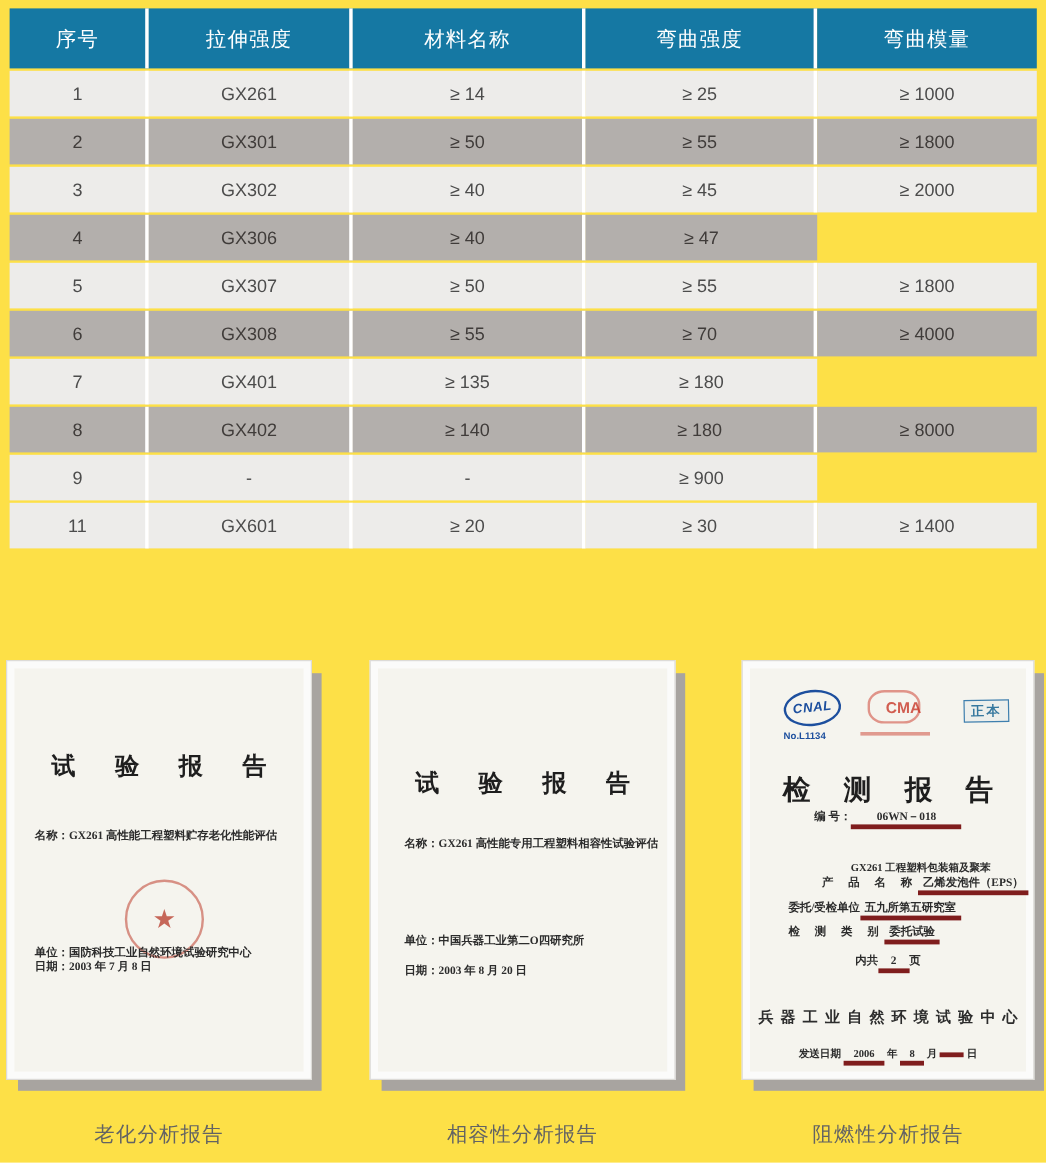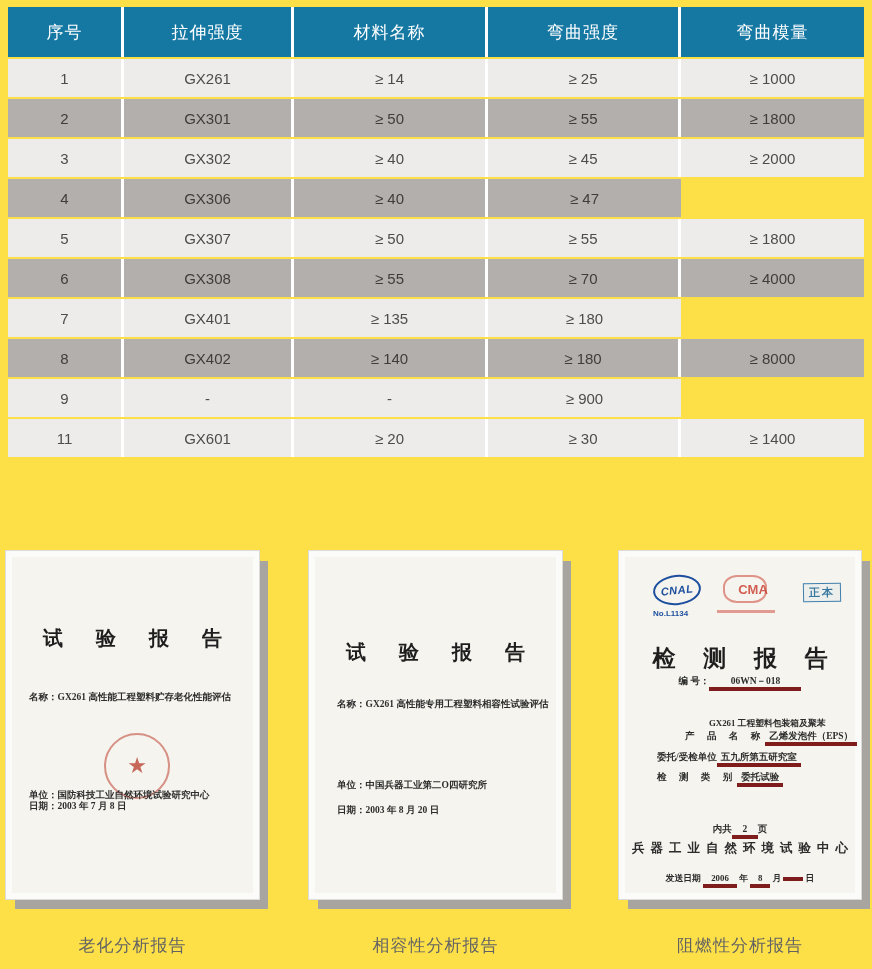--- a/index.html
+++ b/index.html
@@ -64,21 +64,21 @@
   .zhengben { position:absolute; right:14px; top:12px; border:1.5px solid #3f7fae; color:#36789f;
               font-size:11px; font-weight:bold; padding:1px 5px; letter-spacing:2px; transform:rotate(-1deg);
               background:rgba(120,170,200,.06); }
   .d3-no { position:absolute; left:0; top:118px; width:100%; text-align:center; font-size:9.5px; font-weight:bold; }
   .u { display:inline-block; border-bottom:4px solid #7f1d1d; text-align:center; padding:0 4px; }
   .d3-no .u { min-width:92px; }
   .d3-prod1 { left:84px; top:160px; font-size:8.8px; }
   .d3-prod  { left:32px; top:173px; font-size:9.5px;margin-left:28px; }
   .d3-client{ left:32px; top:194px; font-size:9.5px; }
   .d3-type  { left:32px; top:214px; font-size:9.5px; }
-  .d3-pages { left:0; top:238px; width:100%; text-align:center; font-size:9.5px;margin-top:28px; }
+  .d3-pages { left:0; top:238px; width:100%; text-align:center; font-size:9.5px; }
   .d3-pages .u { min-width:26px; }
   .d3-org  { left:0; top:285px; width:100%; text-align:center; font-size:12.5px; font-weight:bold;
              letter-spacing:6px; text-indent:6px; }
   .d3-send { left:0; top:315px; width:100%; text-align:center; font-size:8.8px; }
   .d3-send .u { min-width:34px; }
   .d3-send .u.short { min-width:20px; }
   .lbl-sp { letter-spacing:5px; }
 
   .doc-caption { margin-top:34px; text-align:center; font-size:17px; color:#636363; letter-spacing:1px; }
 </style>

